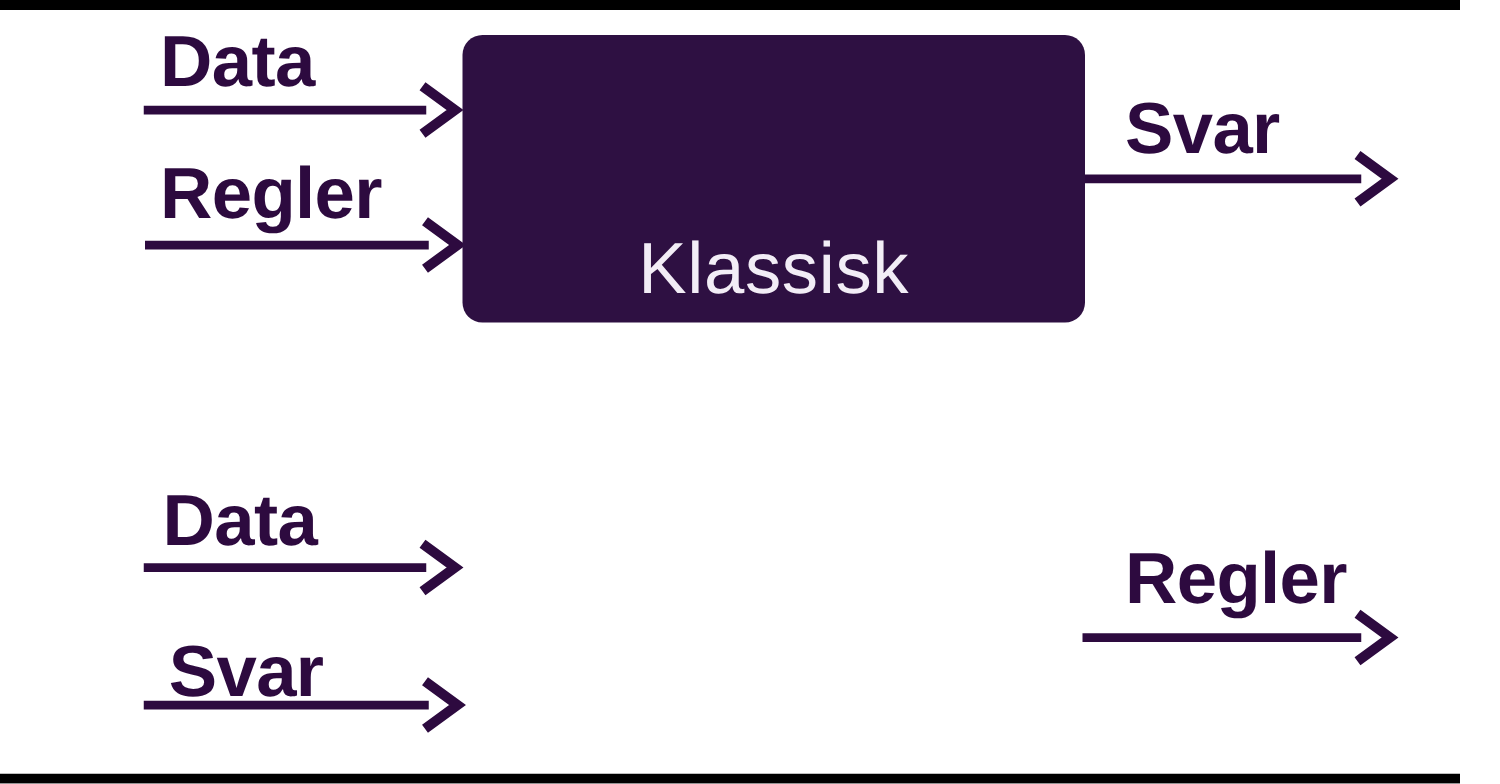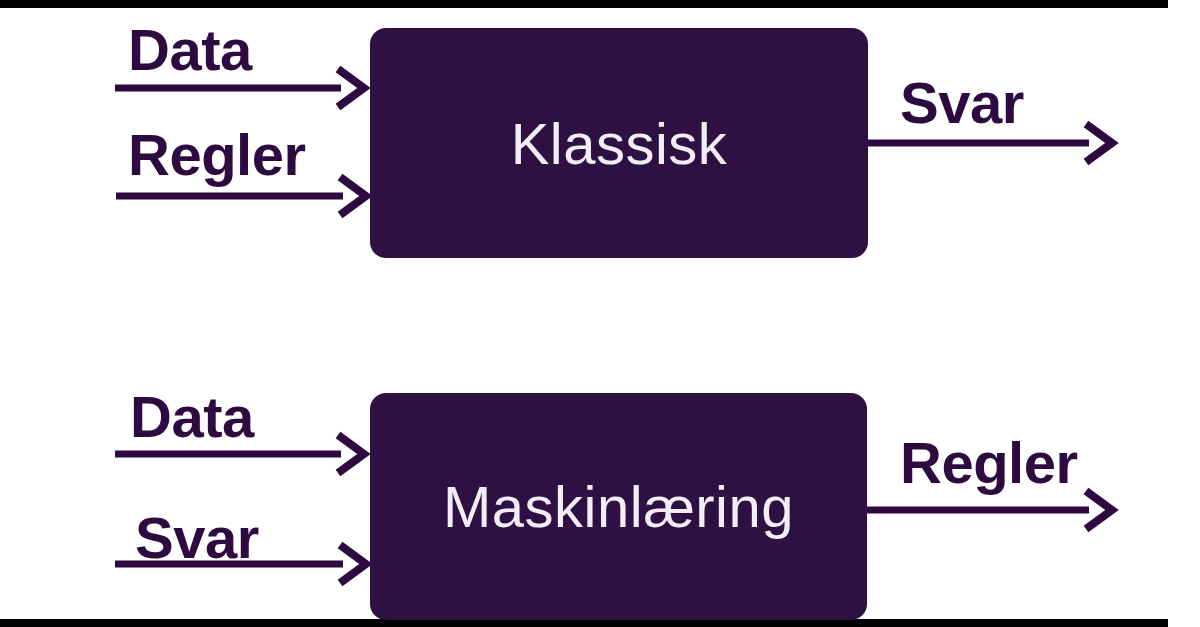--- a/index.html
+++ b/index.html
@@ -23,21 +23,21 @@
     line-height:1;
     letter-spacing:-0.5px;
     color:var(--label-text,#2d0a3f);
     white-space:nowrap;
   }
   .proc-box{
     position:absolute;
     background:var(--box-fill,#2e1042);
     border-radius:16px;
     display:flex;
-    align-items:center;
+    align-items:flex-end;
     justify-content:center;
     text-align:center;
   }
   .proc-box .box-text{
     color:var(--box-text,#f2edf6);
     font-size:58px;
     line-height:1.5;
     font-weight:normal;
     letter-spacing:0.5px;
   }
@@ -93,21 +93,16 @@
       <span class="box-line">Klassisk</span>
     </div>
   </div>
 
   <div class="io-label" style="left:900px;top:74px;">Svar</div>
 
   <div class="io-label" style="left:130px;top:388px;">Data</div>
 
   <div class="io-label" style="left:135px;top:509px;">Svar</div>
 
-  <div class="proc-box" style="left:370px;top:393px;width:497px;height:227px;">
-    <div class="box-text">
-      <span class="box-line">Maskinlæring</span>
-    </div>
-  </div>
 
   <div class="io-label" style="left:900px;top:434px;">Regler</div>
 
 </div>
 
 </body></html>

